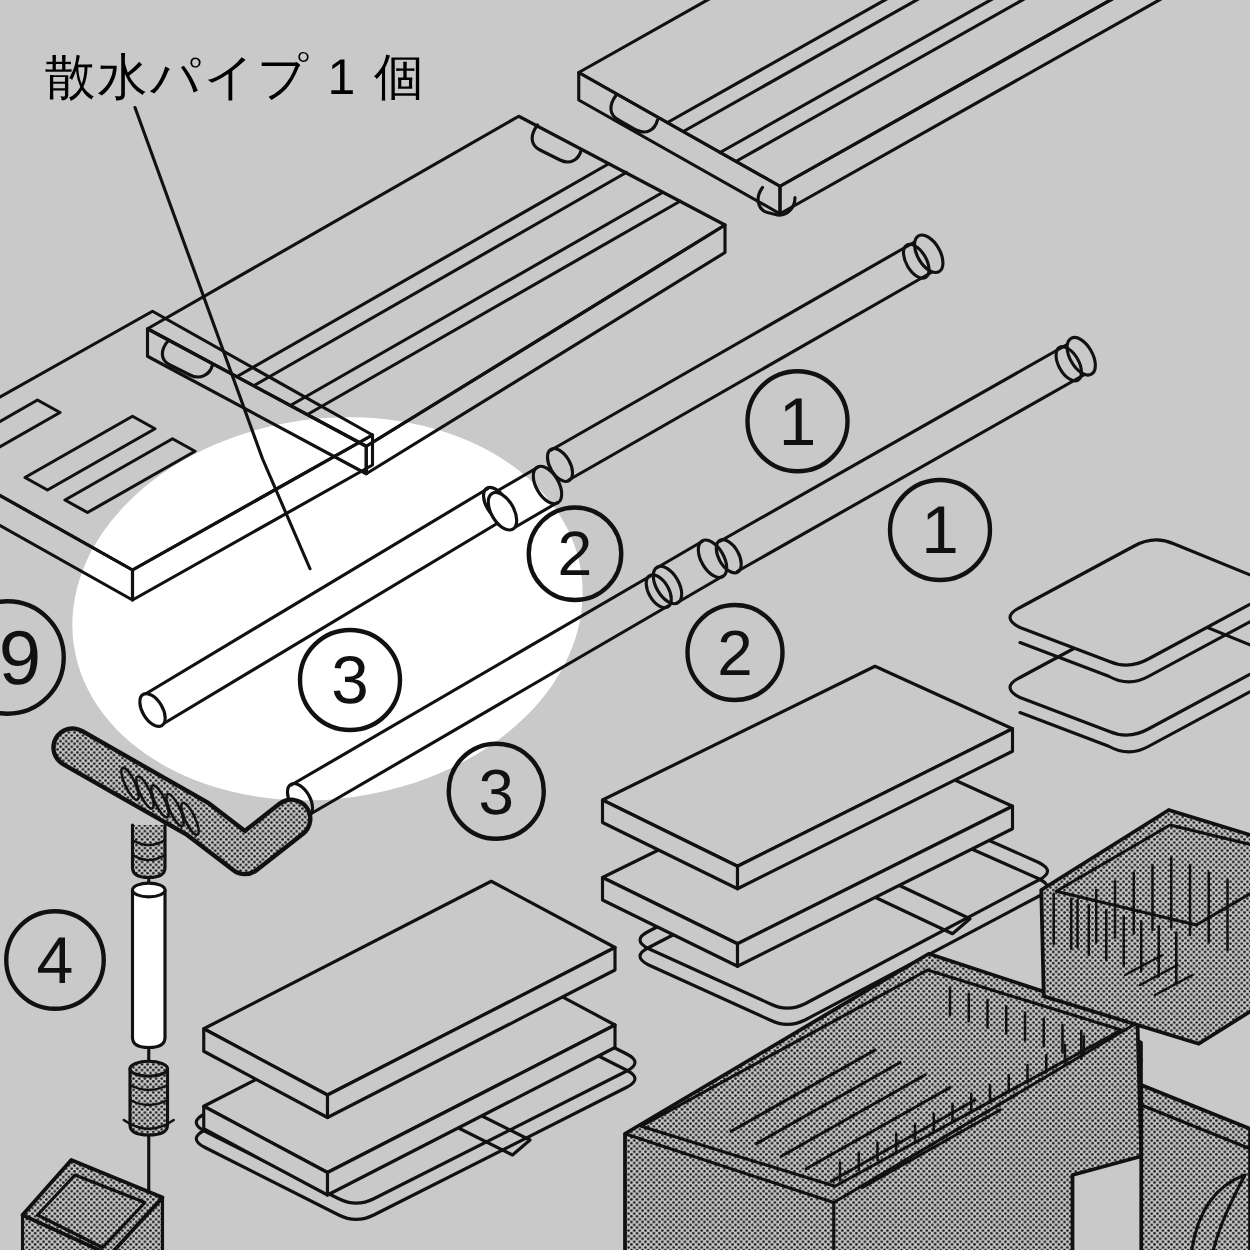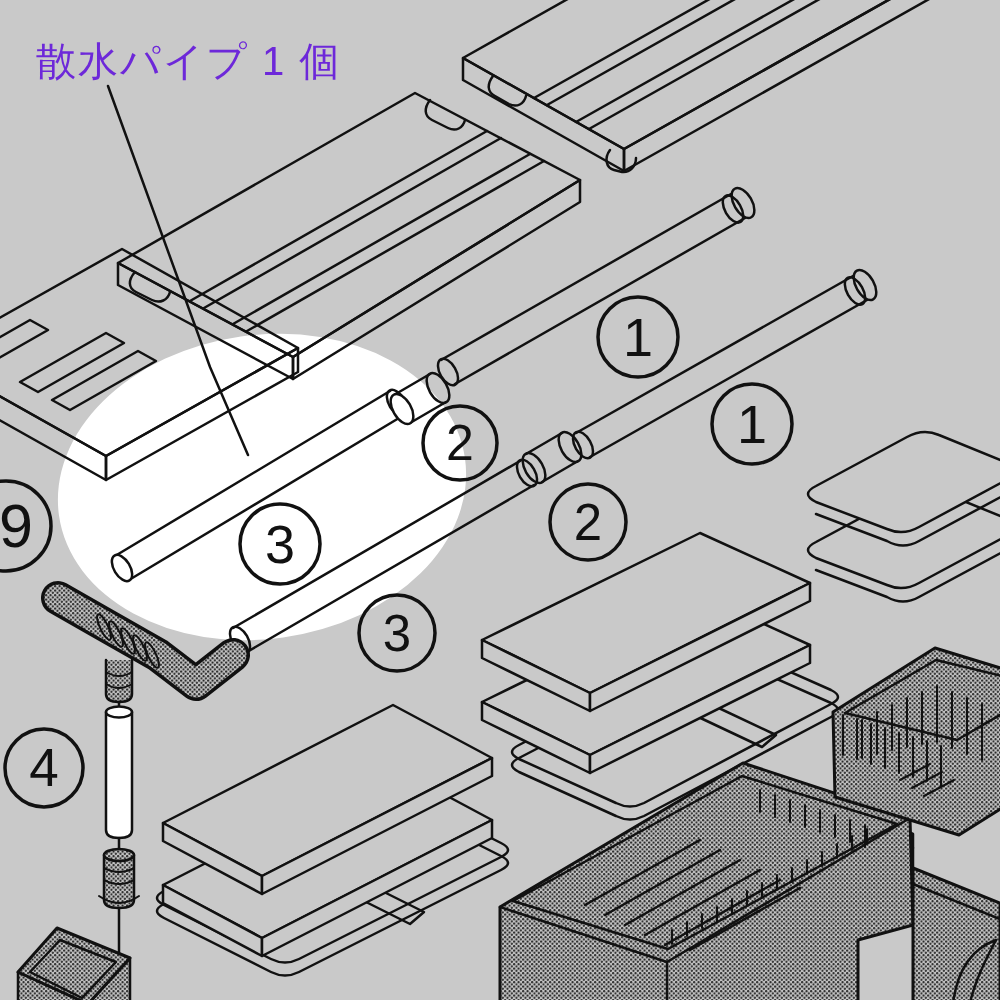--- a/index.html
+++ b/index.html
@@ -4,21 +4,21 @@
 <style>
   html,body{margin:0;padding:0;}
   .stage{
     position:relative;width:1000px;height:1000px;overflow:hidden;
     background:#c9c9c9;
     font-family:"Liberation Sans", sans-serif;
   }
   .stage svg{position:absolute;left:0;top:0;}
   .part-label{
     position:absolute;left:36px;top:34px;
-    font-size:40px;color:#6d28d9;letter-spacing:2px;white-space:nowrap;
+    font-size:40px;color:#000000;letter-spacing:2px;white-space:nowrap;
     font-family:"Liberation Sans", sans-serif;
   }
   .callout-digit{
     font-family:"Liberation Sans", sans-serif;
   }
 </style>
 </head>
 <body>
 
 <div class="stage" id="stage" style="background: rgb(201, 201, 201);">

